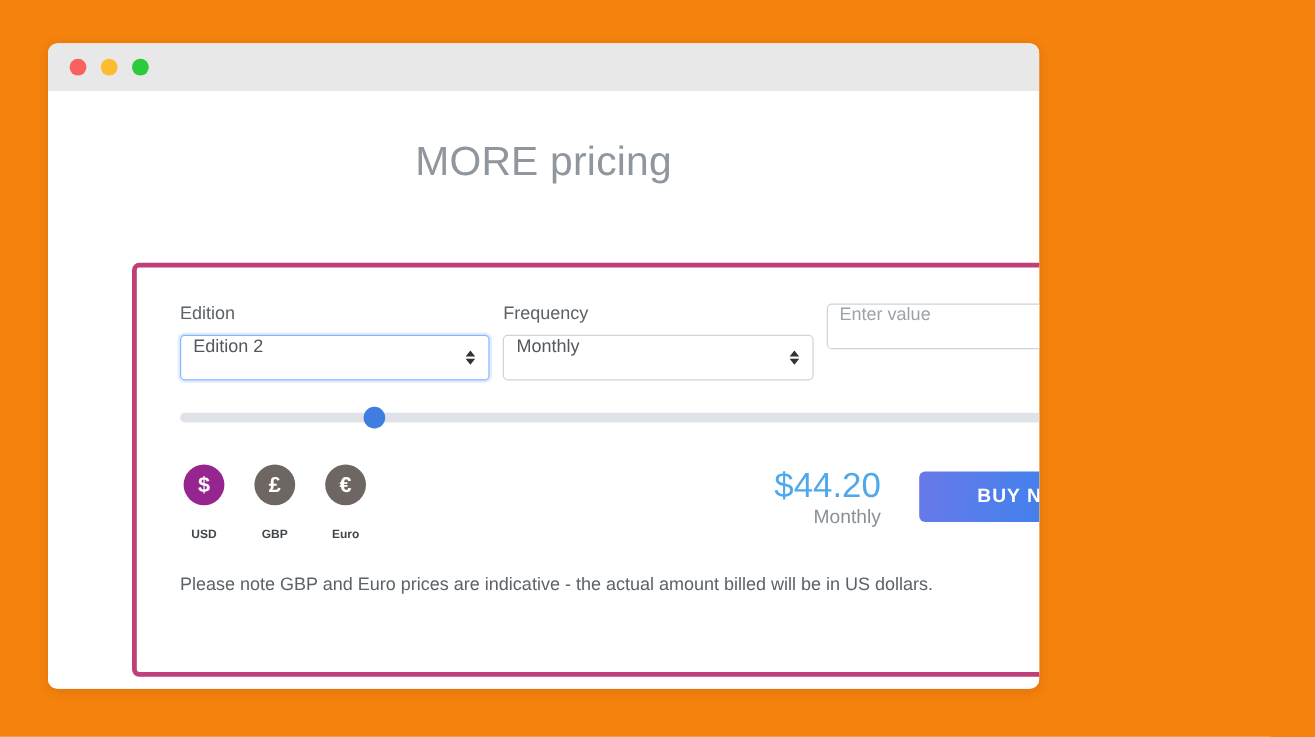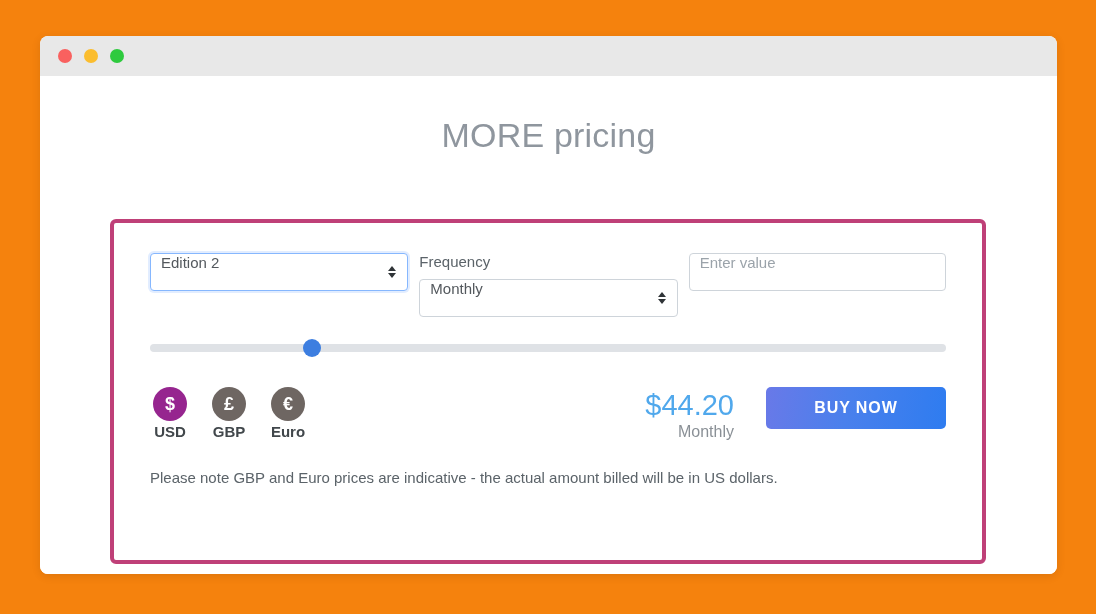--- a/index.html
+++ b/index.html
@@ -13,21 +13,21 @@
     background: #F5820D;
     font-family: "Liberation Sans", sans-serif;
     overflow: hidden;
   }
 
   
   #browser-window {
     position: absolute;
     left: 40px;
     top: 36px;
-    width: 1017px;
+    width: 826px;
     height: 538px;
     background: #ffffff;
     border-radius: 8px;
     box-shadow: 0 2px 10px rgba(0,0,0,0.10);
     overflow: hidden;
   }
   #title-bar {
     height: 40px;
     background: #e8e8e8;
     border-radius: 8px 8px 0 0;
@@ -187,27 +187,27 @@
     color: #ffffff;
     display: flex;
     align-items: center;
     justify-content: center;
     font-size: 18px;
     font-weight: bold;
     font-family: "Liberation Sans", sans-serif;
   }
   .currency-option.active .currency-circle { background: #96258F; }
   .currency-label {
-    margin-top: 2px;
-    font-size: 15px;
+    margin-top: 19px;
+    font-size: 10px;
     font-weight: bold;
     color: #41474b;
   }
 
-  #price-buy { display: flex; align-items: flex-start; gap: 32px; }
+  #price-buy { display: flex; align-items: center; gap: 32px; }
   #price-block { text-align: right; padding-top: 3px; }
   #price-amount {
     font-size: 29px;
     color: #50A8EC;
     font-weight: 400;
     line-height: 1.05;
   }
   #price-period {
     font-size: 16px;
     color: #8a9096;
@@ -248,20 +248,21 @@
   <div id="page-body">
 
     <h1 id="page-title">MORE pricing</h1>
 
     <div id="pricing-card">
       <div class="card-inner">
 
         <div id="field-row">
 
           <div class="field-group fg-edition">
+            <div class="field-label">Edition</div>
             <div class="field-control focused">
               <span>Edition 2</span>
               <span class="select-arrows">
                 <span class="arrow-up"></span>
                 <span class="arrow-down"></span>
               </span>
             </div>
           </div>
 
           <div class="field-group fg-frequency">

